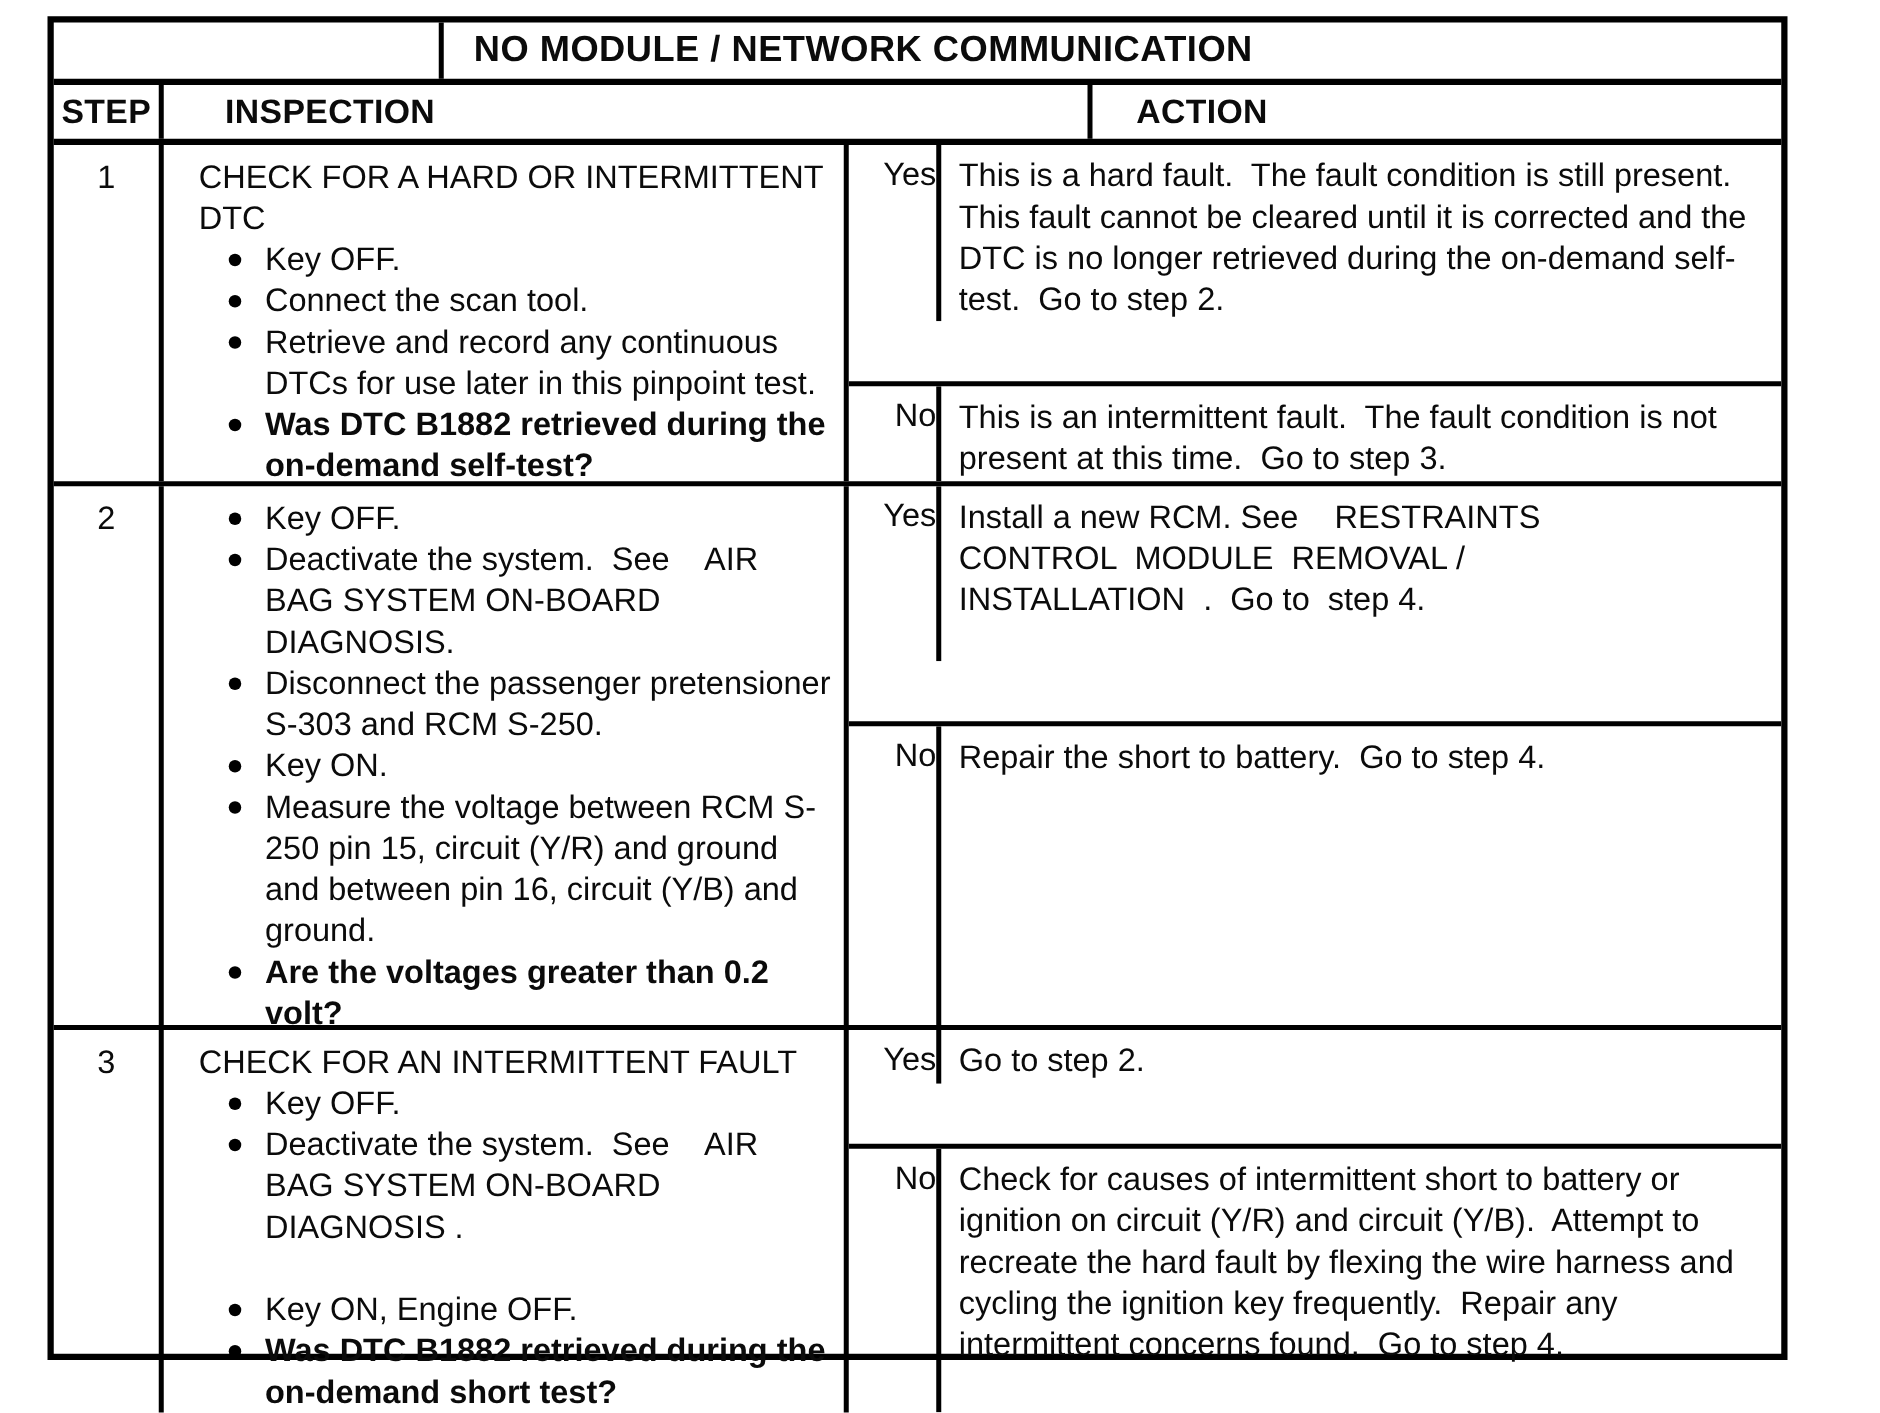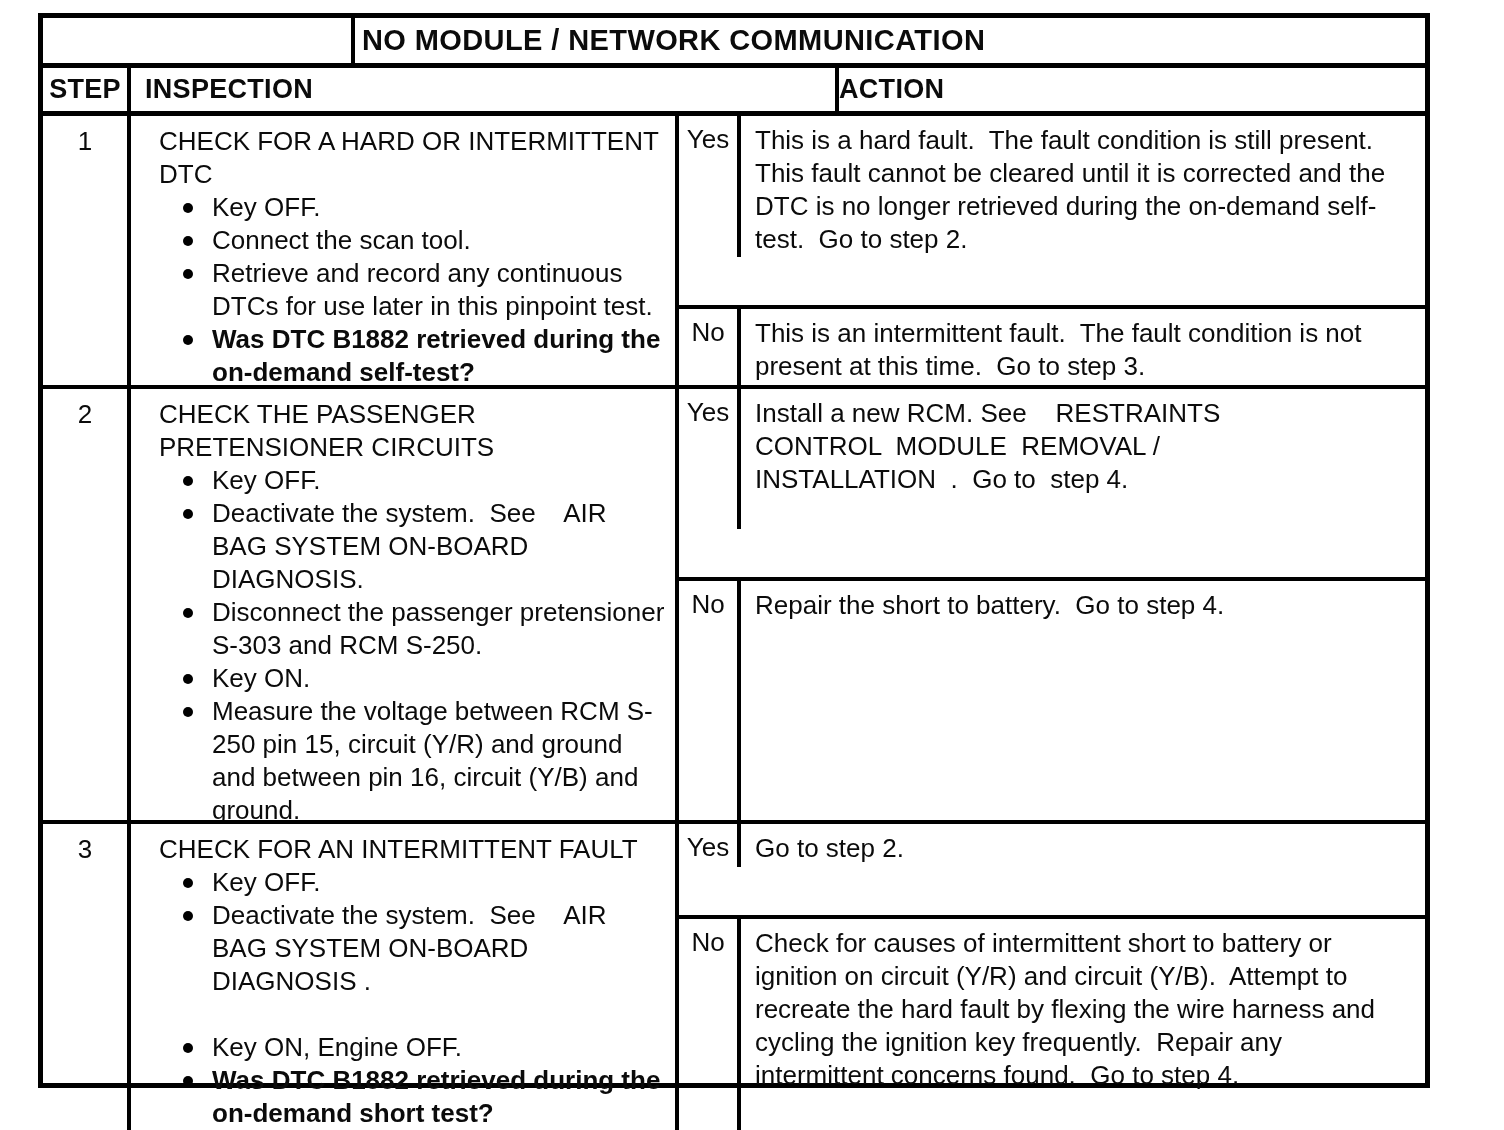--- a/index.html
+++ b/index.html
@@ -13,26 +13,26 @@
     position:absolute;left:38px;top:13px;width:1392px;height:1075px;
     border:5px solid #000;box-sizing:border-box;
     display:flex;flex-direction:column;background:#fff;
   }
   .doc-table *{box-sizing:border-box;}
 
   
   .banner-row{display:flex;height:50px;flex-shrink:0;border-bottom:5px solid #000;}
   .banner-empty{width:312px;border-right:4px solid #000;}
   .banner-title{
-    flex:1;display:flex;align-items:center;padding-left:7px;
+    flex:1;display:flex;align-items:center;padding-left:24px;
     font-weight:bold;font-size:29px;letter-spacing:.4px;
   }
 
   
-  .header-row{display:flex;height:48px;flex-shrink:0;border-bottom:5px solid #000;}
+  .header-row{display:flex;height:48px;flex-shrink:0;border-bottom:5px solid #000;gap:35px;}
   .h-cell{display:flex;align-items:center;font-weight:bold;font-size:27px;letter-spacing:.3px;}
   .h-step{width:88px;justify-content:center;border-right:4px solid #000;}
   .h-insp{width:708px;padding-left:14px;border-right:4px solid #000;}
   .h-action{flex:1;padding-left:0;}
 
   
   .rows{flex:1;display:flex;flex-direction:column;}
   .step-row{display:flex;border-bottom:4px solid #000;}
   .row-1{height:273px;flex-shrink:0;}
   .row-2{height:435px;flex-shrink:0;}
@@ -56,22 +56,22 @@
   .bullet .btext{margin-left:19px;white-space:pre-wrap;flex:1;}
   .bullet.bold .btext{font-weight:bold;}
 
   .cell-results{flex:1;display:flex;flex-direction:column;overflow:hidden;}
   .result{display:flex;overflow:hidden;}
   .result.res-no{border-top:4px solid #000;flex:1;margin-top:48px;}
   .row-1 .res-yes{height:141px;flex-shrink:0;}
   .row-2 .res-yes{height:140px;flex-shrink:0;}
   .row-3 .res-yes{height:43px;flex-shrink:0;}
   .yn{
-    width:62px;flex-shrink:0;border-right:4px solid #000;
-    text-align:center;padding-top:8px;font-size:26px;
+    width:74px;flex-shrink:0;border-right:4px solid #000;
+    text-align:right;padding-top:8px;font-size:26px;
   }
   .action-text{
     flex:1;padding:8px 12px 0 14px;font-size:26px;line-height:33px;
     white-space:pre-wrap;
   }
 </style>
 </head>
 <body>
 
 <div class="doc-table">
@@ -120,21 +120,20 @@
         <div class="result res-no">
           <div class="yn">No</div>
           <div class="action-text">This is an intermittent fault.  The fault condition is not present at this time.  Go to step 3.</div>
         </div>
       </div>
     </div>
 
     <div class="step-row row-2">
       <div class="cell-step">2</div>
       <div class="cell-insp">
-        <div class="insp-title">CHECK THE PASSENGER PRETENSIONER CIRCUITS</div>
         <div>
             <div class="bullet">
               <span class="dot"></span>
               <span class="btext">Key OFF.</span>
             </div>
             <div class="bullet">
               <span class="dot"></span>
               <span class="btext">Deactivate the system.  See    AIR
 BAG SYSTEM ON-BOARD DIAGNOSIS.</span>
             </div>

